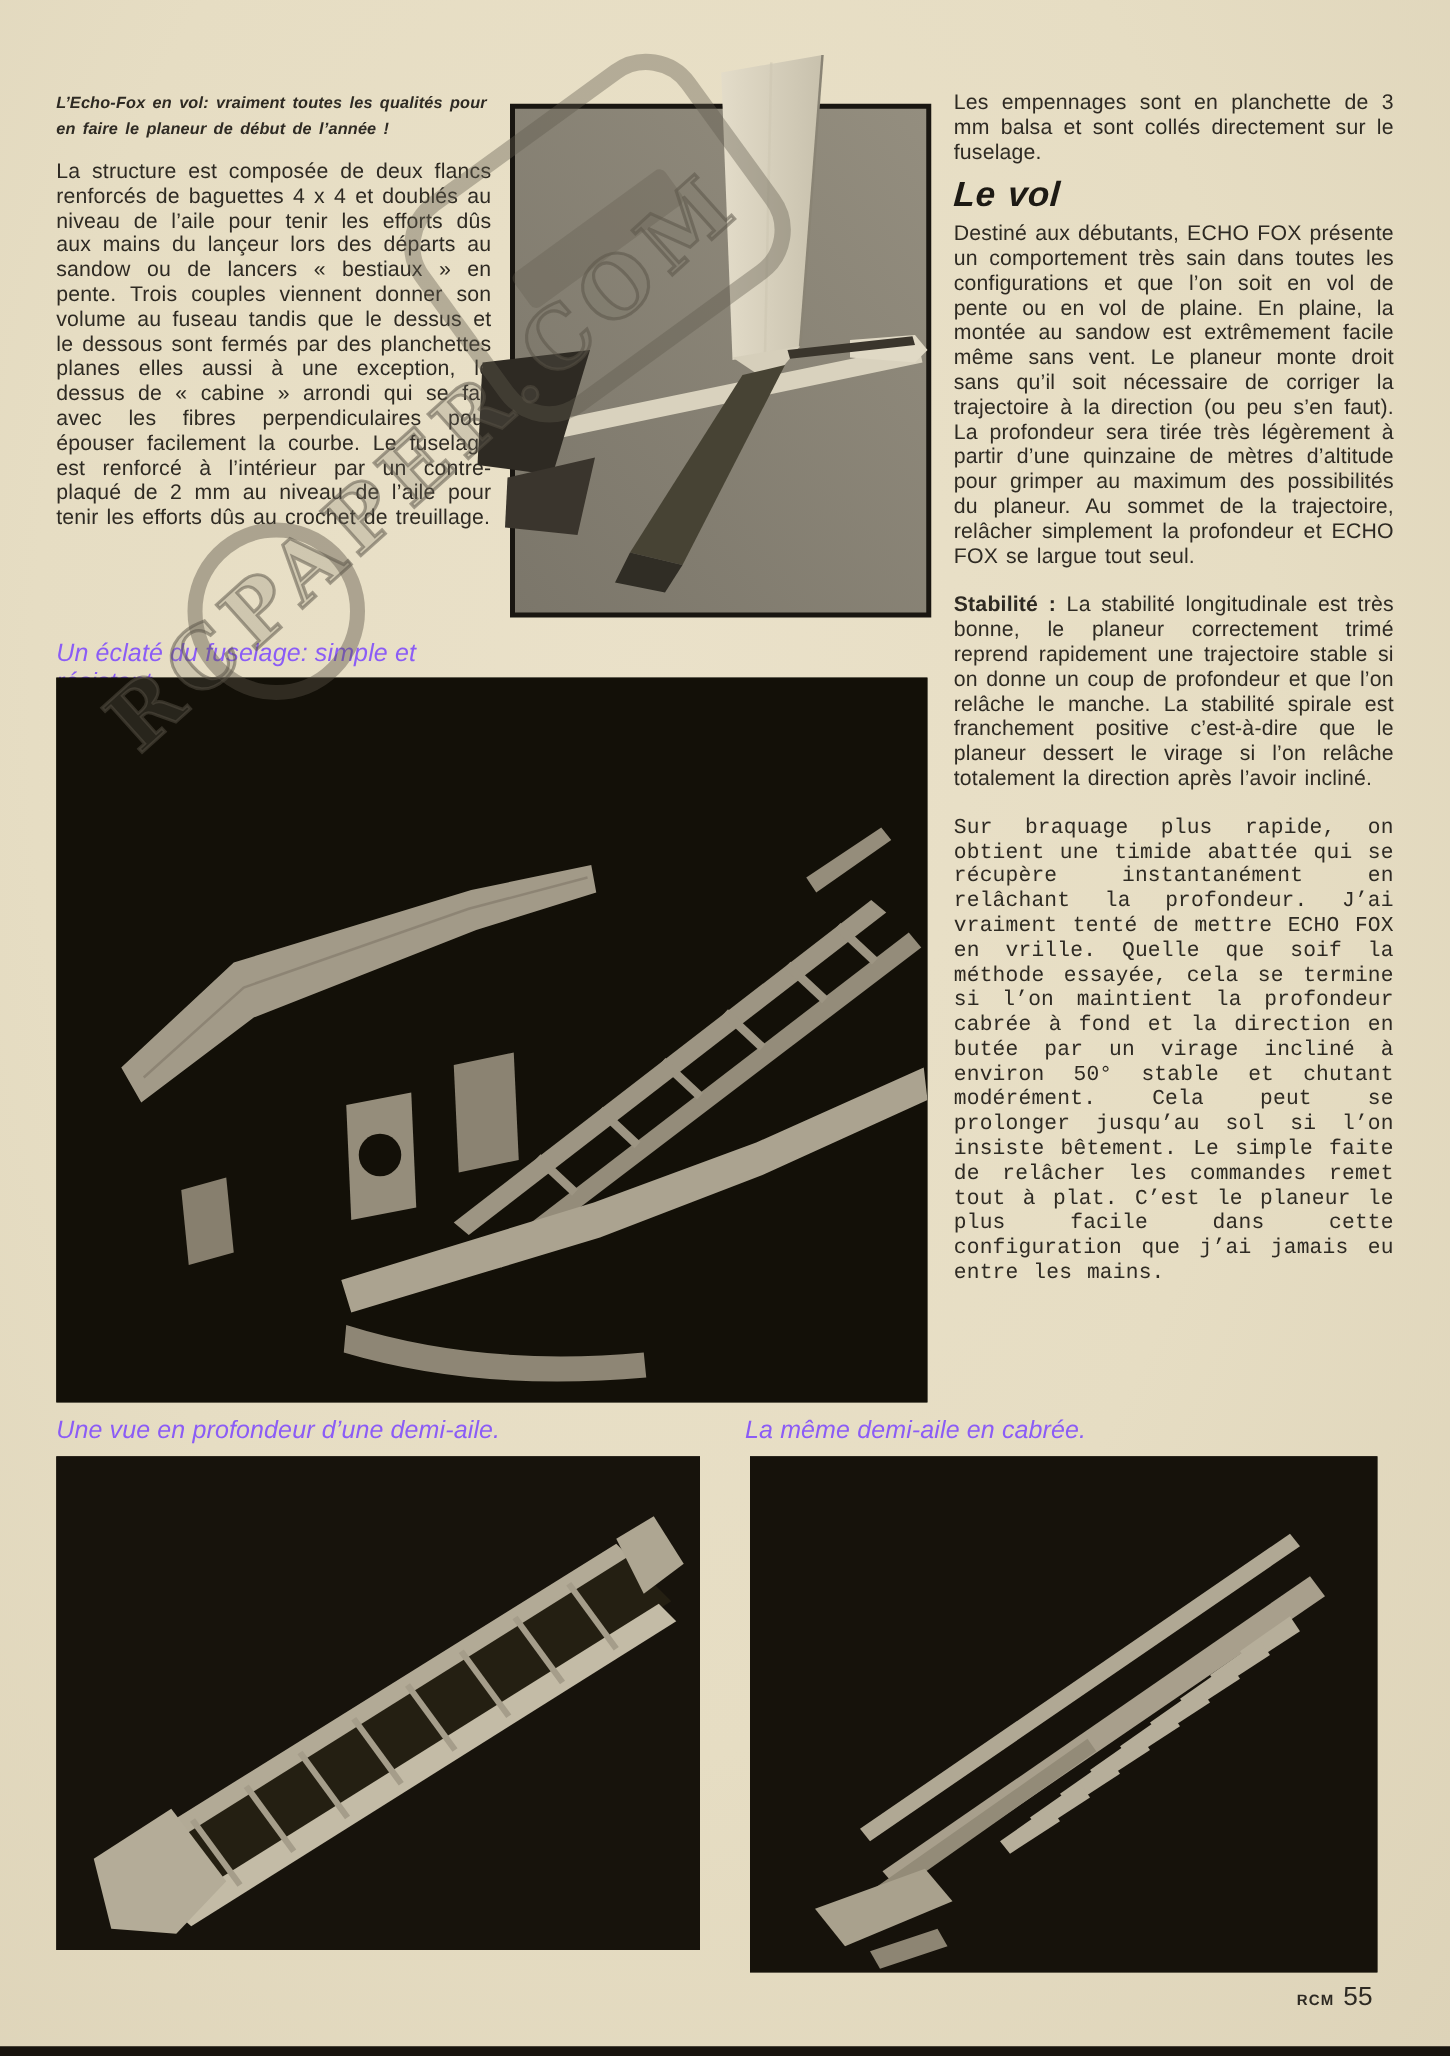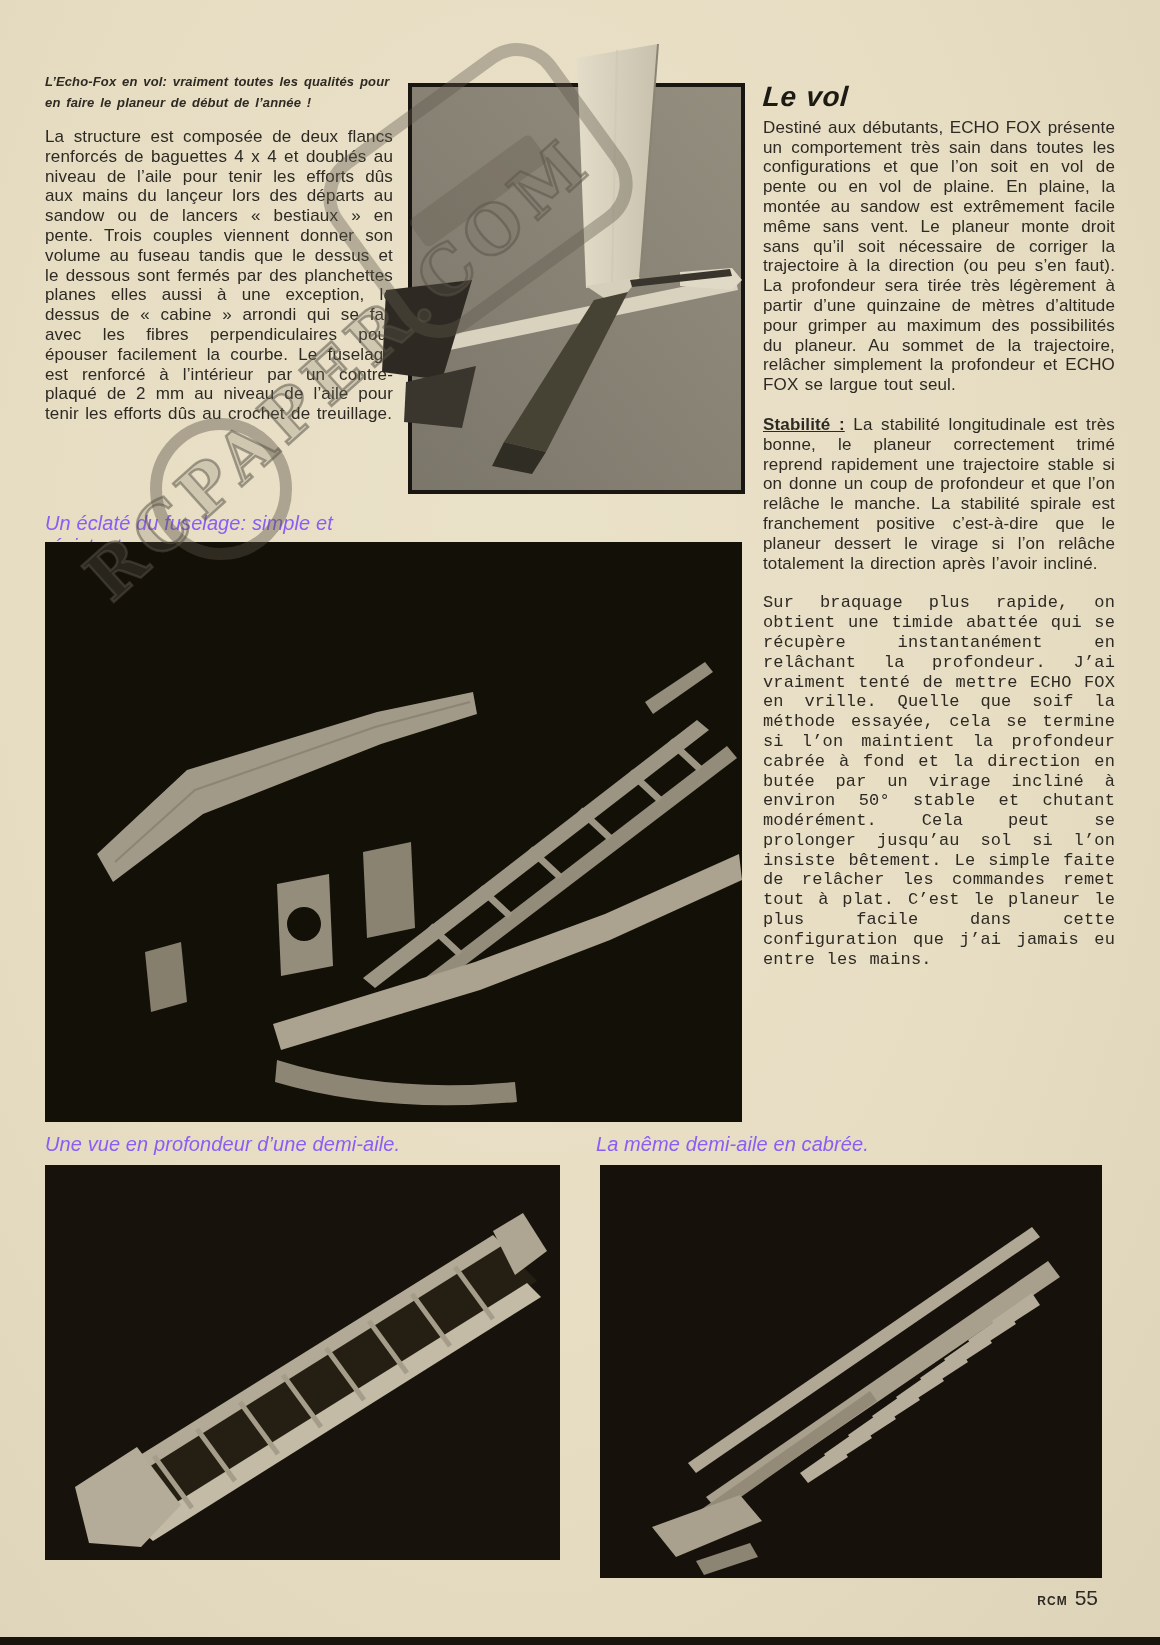--- a/index.html
+++ b/index.html
@@ -11,21 +11,21 @@
   
   .col{font-size:17px;line-height:19.8px;text-align:justify;letter-spacing:.15px;word-spacing:1.5px;}
   .lead-caption{font-style:italic;font-weight:700;font-size:13px;line-height:20.5px;
                 text-align:left;word-spacing:2px;}
   .body-par{margin:14px 0 0 0;}
   .photo-caption{font-style:italic;font-size:20px;letter-spacing:.1px;color:#8b5cf6;}
   .h-vol{font-style:italic;font-weight:700;font-size:28px;letter-spacing:.5px;
          margin:15px 0 11px 0;color:#1d1a14;transform:skewX(-4deg);transform-origin:left;}
   .par{margin:0 0 0 0;}
   .par + .par{margin-top:20px;}
-  .lbl{font-weight:700;text-decoration:underline;}
+  .lbl{font-weight:700;}
   .stall2{margin-top:0;font-family:Liberation Mono, monospace;}
   
   .photo{background:#131008;}
   .svgwrap{display:block;}
   
   .wm-text{left:96px;top:548px;transform:rotate(-42deg);transform-origin:0 50%;
            font-family:"DejaVu Serif",serif;font-weight:700;font-size:66px;letter-spacing:8px;
            color:rgba(120,112,98,.22);-webkit-text-stroke:2.5px rgba(88,82,70,.5);
            z-index:40;pointer-events:none;white-space:nowrap;}
   .wm-ring{left:150px;top:418px;width:118px;height:118px;border:12px solid rgba(88,82,70,.42);
@@ -72,20 +72,21 @@
   <polygon points="250,252 350,241 352,248 252,259" fill="#3a352c"></polygon>
 
   <polygon points="214,272 248,264 166,424 124,414" fill="#474334"></polygon>
   <polygon points="166,424 124,414 112,438 152,446" fill="#302d25"></polygon>
 
   <polygon points="6,262 92,252 62,352 2,344" fill="#2e2a23"></polygon>
   <polygon points="26,354 96,338 82,400 24,394" fill="#3a352d"></polygon>
 </svg>
 
 <div class="abs col" style="left:763px;top:72px;width:352px;">
+  <p class="par">Les empennages sont en planchette de 3 mm balsa et sont collés directement sur le fuselage.</p>
   <div class="h-vol">Le vol</div>
   <p class="par">Destiné aux débutants, ECHO FOX présente un comportement très sain dans toutes les configurations et que l’on soit en vol de pente ou en vol de plaine. En plaine, la montée au sandow est extrêmement facile même sans vent. Le planeur monte droit sans qu’il soit nécessaire de corriger la trajectoire à la direction (ou peu s’en faut). La profondeur sera tirée très légèrement à partir d’une quinzaine de mètres d’altitude pour grimper au maximum des possibilités du planeur. Au sommet de la trajectoire, relâcher simplement la profondeur et ECHO FOX se largue tout seul.</p>
   <p class="par"><span class="lbl">Stabilité :</span><span> La stabilité longitudinale est très bonne, le planeur correctement trimé reprend rapidement une trajectoire stable si on donne un coup de profondeur et que l’on relâche le manche. La stabilité spirale est franchement positive c’est-à-dire que le planeur dessert le virage si l’on relâche totalement la direction après l’avoir incliné.</span></p>
   <p class="par stall2">Sur braquage plus rapide, on obtient une timide abattée qui se récupère instantanément en relâchant la profondeur. J’ai vraiment tenté de mettre ECHO FOX en vrille. Quelle que soif la méthode essayée, cela se termine si l’on maintient la profondeur cabrée à fond et la direction en butée par un virage incliné à environ 50° stable et chutant modérément. Cela peut se prolonger jusqu’au sol si l’on insiste bêtement. Le simple faite de relâcher les commandes remet tout à plat. C’est le planeur le plus facile dans cette configuration que j’ai jamais eu entre les mains.</p>
 </div>
 
 <div class="abs photo" style="left:45px;top:542px;width:697px;height:580px;z-index:2;">
   <svg width="697" height="580" viewBox="0 0 697 580" class="svgwrap">
     <rect width="697" height="580" fill="#131008"></rect>
 

